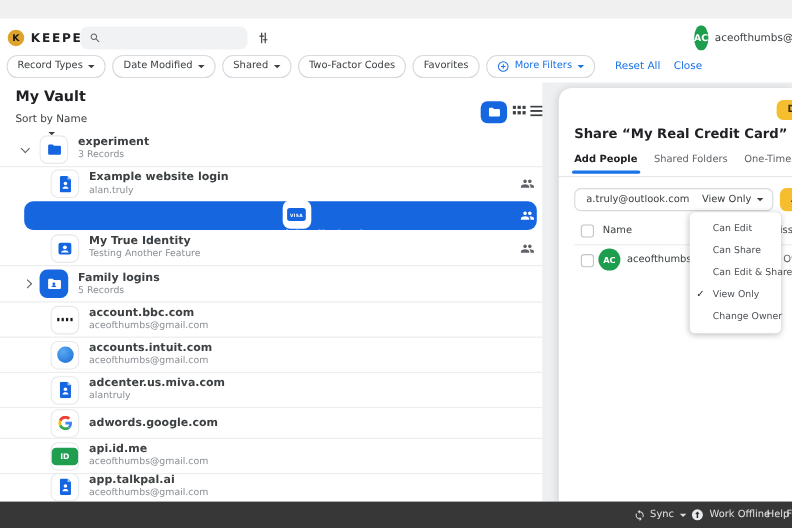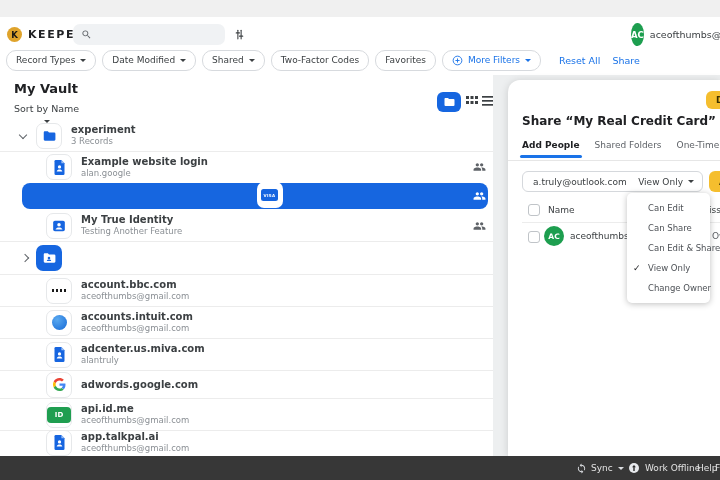--- a/index.html
+++ b/index.html
@@ -170,21 +170,21 @@
         <span style="display: flex;">
           <svg width="11" height="11" viewBox="0 0 24 24">
             <circle cx="12" cy="12" r="9.5" fill="none" stroke="#1a73e8" stroke-width="2"></circle>
             <path d="M12 7.5v9M7.5 12h9" stroke="#1a73e8" stroke-width="2"></path>
           </svg>
         </span>
         <span>More Filters</span>
         <span class="caret"></span>
       </div>
       <span class="link ml12">Reset All</span>
-      <span class="link ml6">Share</span>
+      <span class="link ml6">Close</span>
     </div>
 </div>
 
 <div class="abs vault-panel">
   <div class="vault-title">My Vault</div>
   <div class="sort-row">
     <span>Sort by Name</span>
     <span class="caret"></span>
   </div>
   <div class="view-btn-folder">
@@ -230,21 +230,21 @@
         <span class="icon-card">
           <svg width="13" height="15" viewBox="0 0 20 24">
             <path fill="#1665e0" d="M2 2a2 2 0 0 1 2-2h9l5 5v17a2 2 0 0 1-2 2H4a2 2 0 0 1-2-2V2z"></path>
             <path fill="#9dc0f5" d="M13 0l5 5h-5z"></path>
             <circle cx="10" cy="11" r="2.6" fill="#fff"></circle>
             <path d="M5.5 18.5c.6-2.4 2.5-3.3 4.5-3.3s3.9.9 4.5 3.3z" fill="#fff"></path>
           </svg>
         </span>
         <div class="vtext">
           <div class="vtitle">Example website login</div>
-          <div class="vsub">alan.google</div>
+          <div class="vsub">alan.truly</div>
         </div>
         <span class="people">
           <svg width="13" height="13" viewBox="0 0 24 24" fill="currentColor">
             <path d="M16 11c1.66 0 2.99-1.34 2.99-3S17.66 5 16 5c-1.66 0-3 1.34-3 3s1.34 3 3 3zm-8 0c1.66 0 2.99-1.34 2.99-3S9.66 5 8 5C6.34 5 5 6.34 5 8s1.34 3 3 3zm0 2c-2.33 0-7 1.17-7 3.5V19h14v-2.5c0-2.33-4.67-3.5-7-3.5zm8 0c-.29 0-.62.02-.97.05 1.16.84 1.97 1.97 1.97 3.45V19h6v-2.5c0-2.33-4.67-3.5-7-3.5z"></path>
           </svg>
         </span>
       </div>
       <div class="vrow record selected" style="height: 28px; flex-direction: column;">
         <div class="sel-bg"></div>
         <span class="icon-card">
@@ -282,20 +282,24 @@
         <span class="chev">
           <i class="right"></i>
         </span>
         <span class="icon-card solid">
           <svg width="14" height="14" viewBox="0 0 24 24">
             <path fill="#ffffff" d="M3 6c0-1.1.9-2 2-2h5l2 2h9a2 2 0 0 1 2 2v10a2 2 0 0 1-2 2H5a2 2 0 0 1-2-2V6z"></path>
             <circle cx="12" cy="12" r="2.2" fill="#1665e0"></circle>
             <path d="M8.2 17c.4-1.8 2-2.6 3.8-2.6s3.4.8 3.8 2.6z" fill="#1665e0"></path>
           </svg>
         </span>
+        <div class="vtext">
+          <div class="vtitle">Family logins</div>
+          <div class="vsub">5 Records</div>
+        </div>
       </div>
       <div class="vrow record divider" style="height: 32px;">
         <span class="icon-card">
           <span class="bbc-glyph">
             <i></i>
             <i></i>
             <i></i>
             <i></i>
           </span>
         </span>

